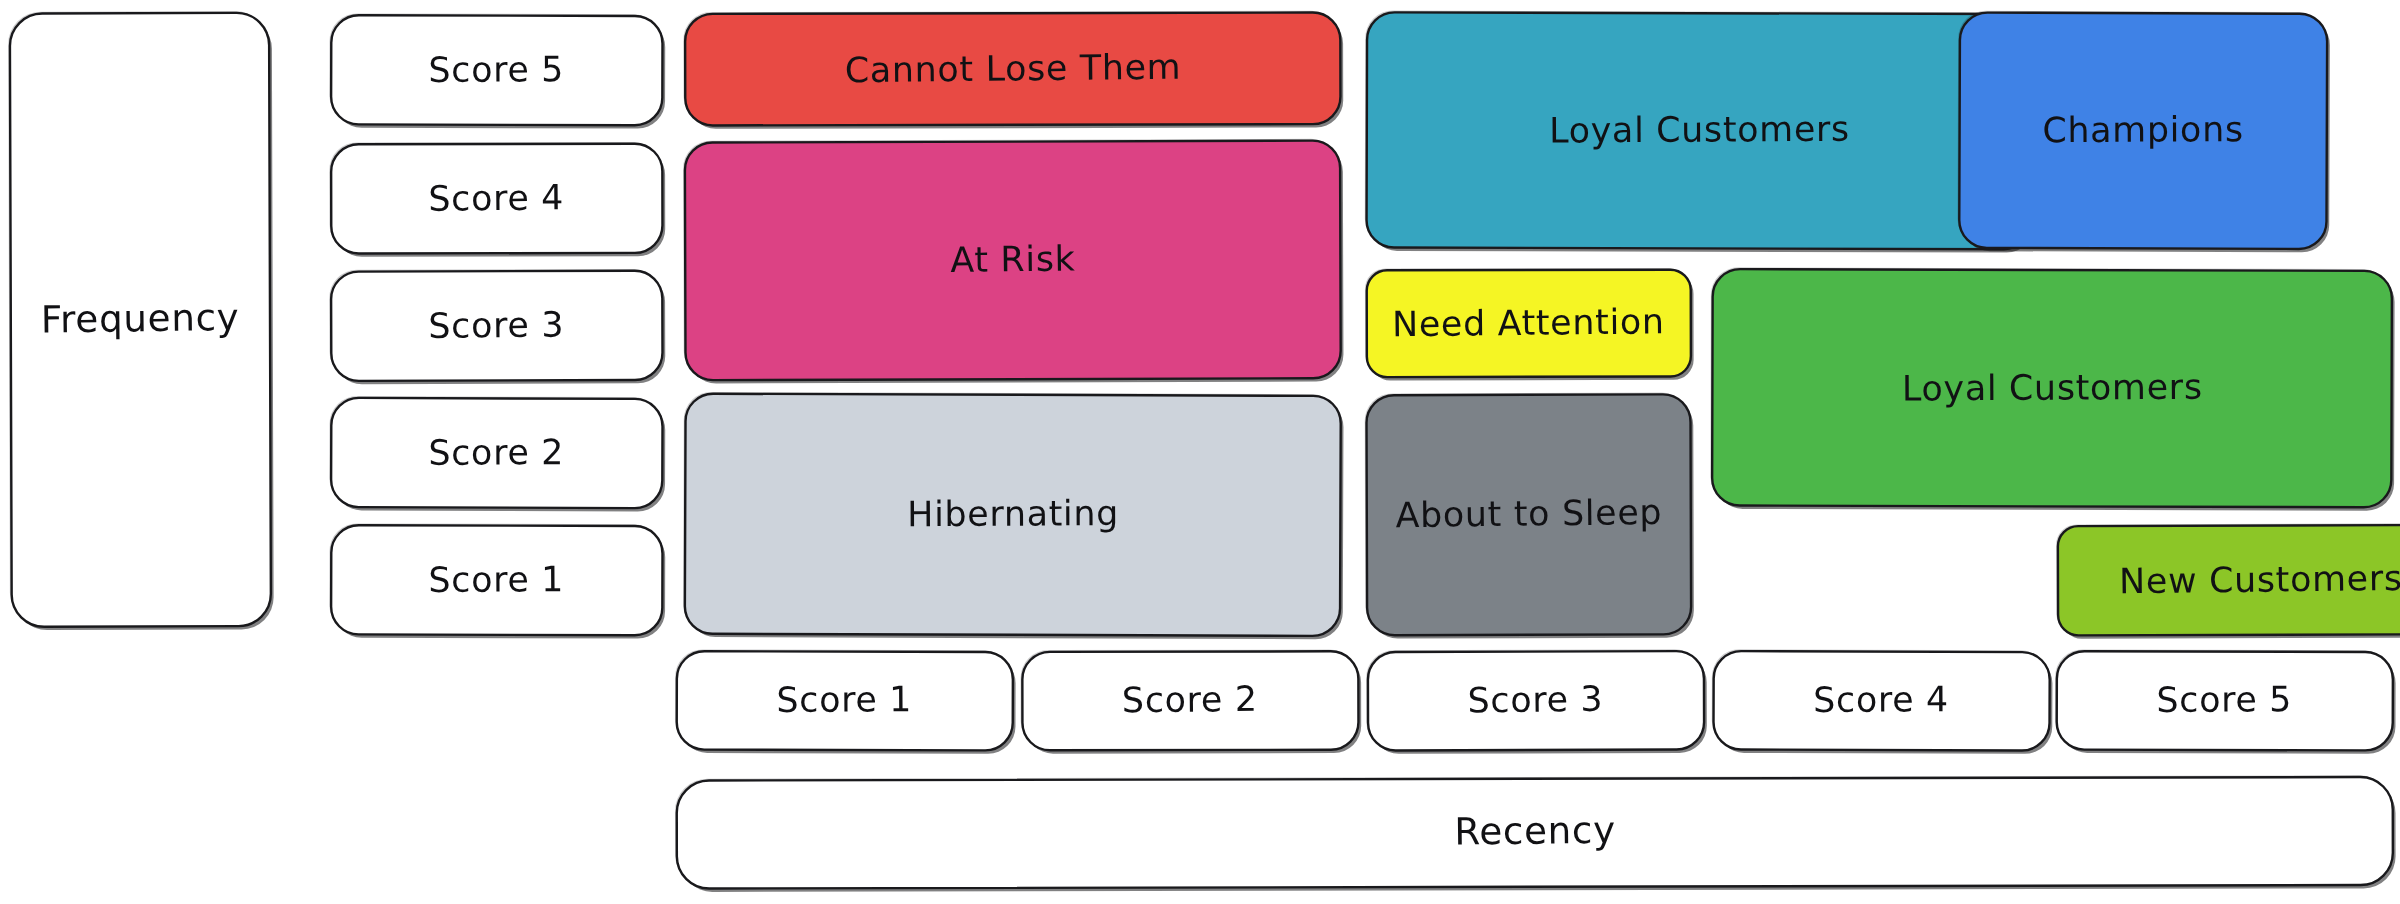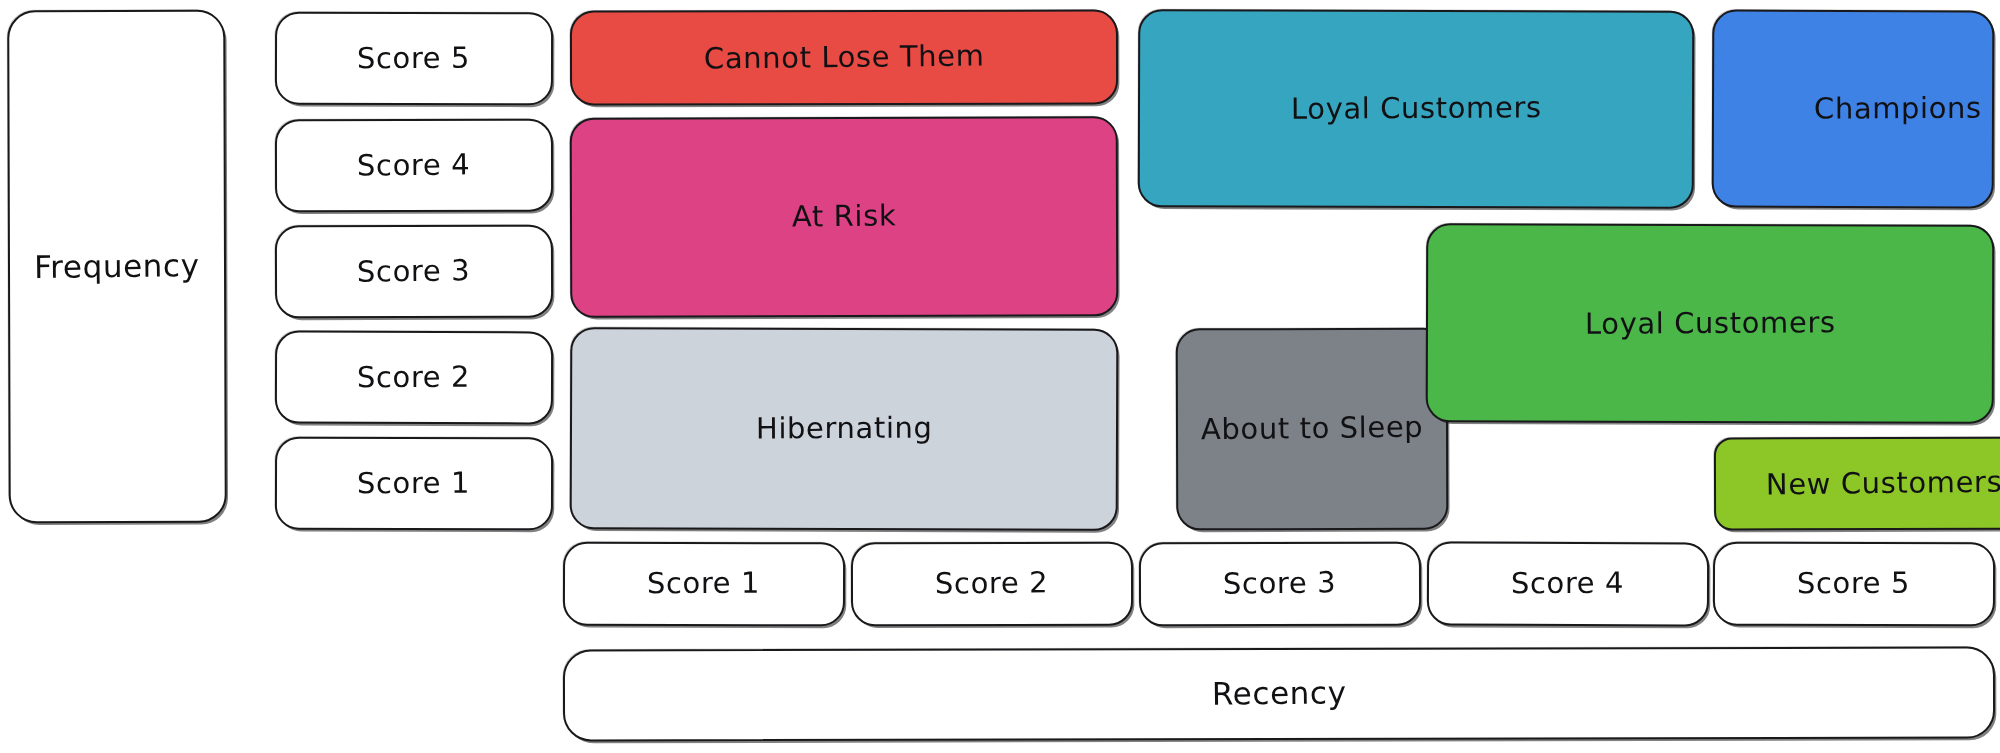--- a/index.html
+++ b/index.html
@@ -88,26 +88,29 @@
   </div>
 
   <div class="box seg r-md fs-md j4" style="left:570px;top:328px;width:548px;height:202px;background:#CDD3DB;">
     <span class="lbl">Hibernating</span>
   </div>
 
   <div class="box seg r-md fs-md j2" style="left:1138px;top:10px;width:556px;height:198px;background:#36A5C0;">
     <span class="lbl">Loyal Customers</span>
   </div>
 
+  <div class="box seg r-sm fs-md j3" style="left:1138px;top:224px;width:272px;height:91px;background:#F5F524;">
+    <span class="lbl">Need Attention</span>
+  </div>
 
-  <div class="box seg r-md fs-md j1" style="left:1176px;top:328px;width:272px;height:202px;background:#7C8288;">
+  <div class="box seg r-md fs-md j1" style="left:1138px;top:328px;width:272px;height:202px;background:#7C8288;">
     <span class="lbl">About to Sleep</span>
   </div>
 
-  <div class="box seg r-md fs-md j4" style="left:1712px;top:10px;width:282px;height:198px;background:#3F82E6;justify-content:flex-end;">
+  <div class="box seg r-md fs-md j4" style="left:1632px;top:10px;width:308px;height:198px;background:#3F82E6;">
     <span class="lbl">Champions</span>
   </div>
 
   <div class="box seg r-md fs-md j2" style="left:1426px;top:224px;width:568px;height:199px;background:#4CB749;">
     <span class="lbl">Loyal Customers</span>
   </div>
 
 
   <div class="box seg r-sm fs-md j1" style="left:1714px;top:437px;width:340px;height:93px;background:#8CC627;">
     <span class="lbl">New Customers</span>

